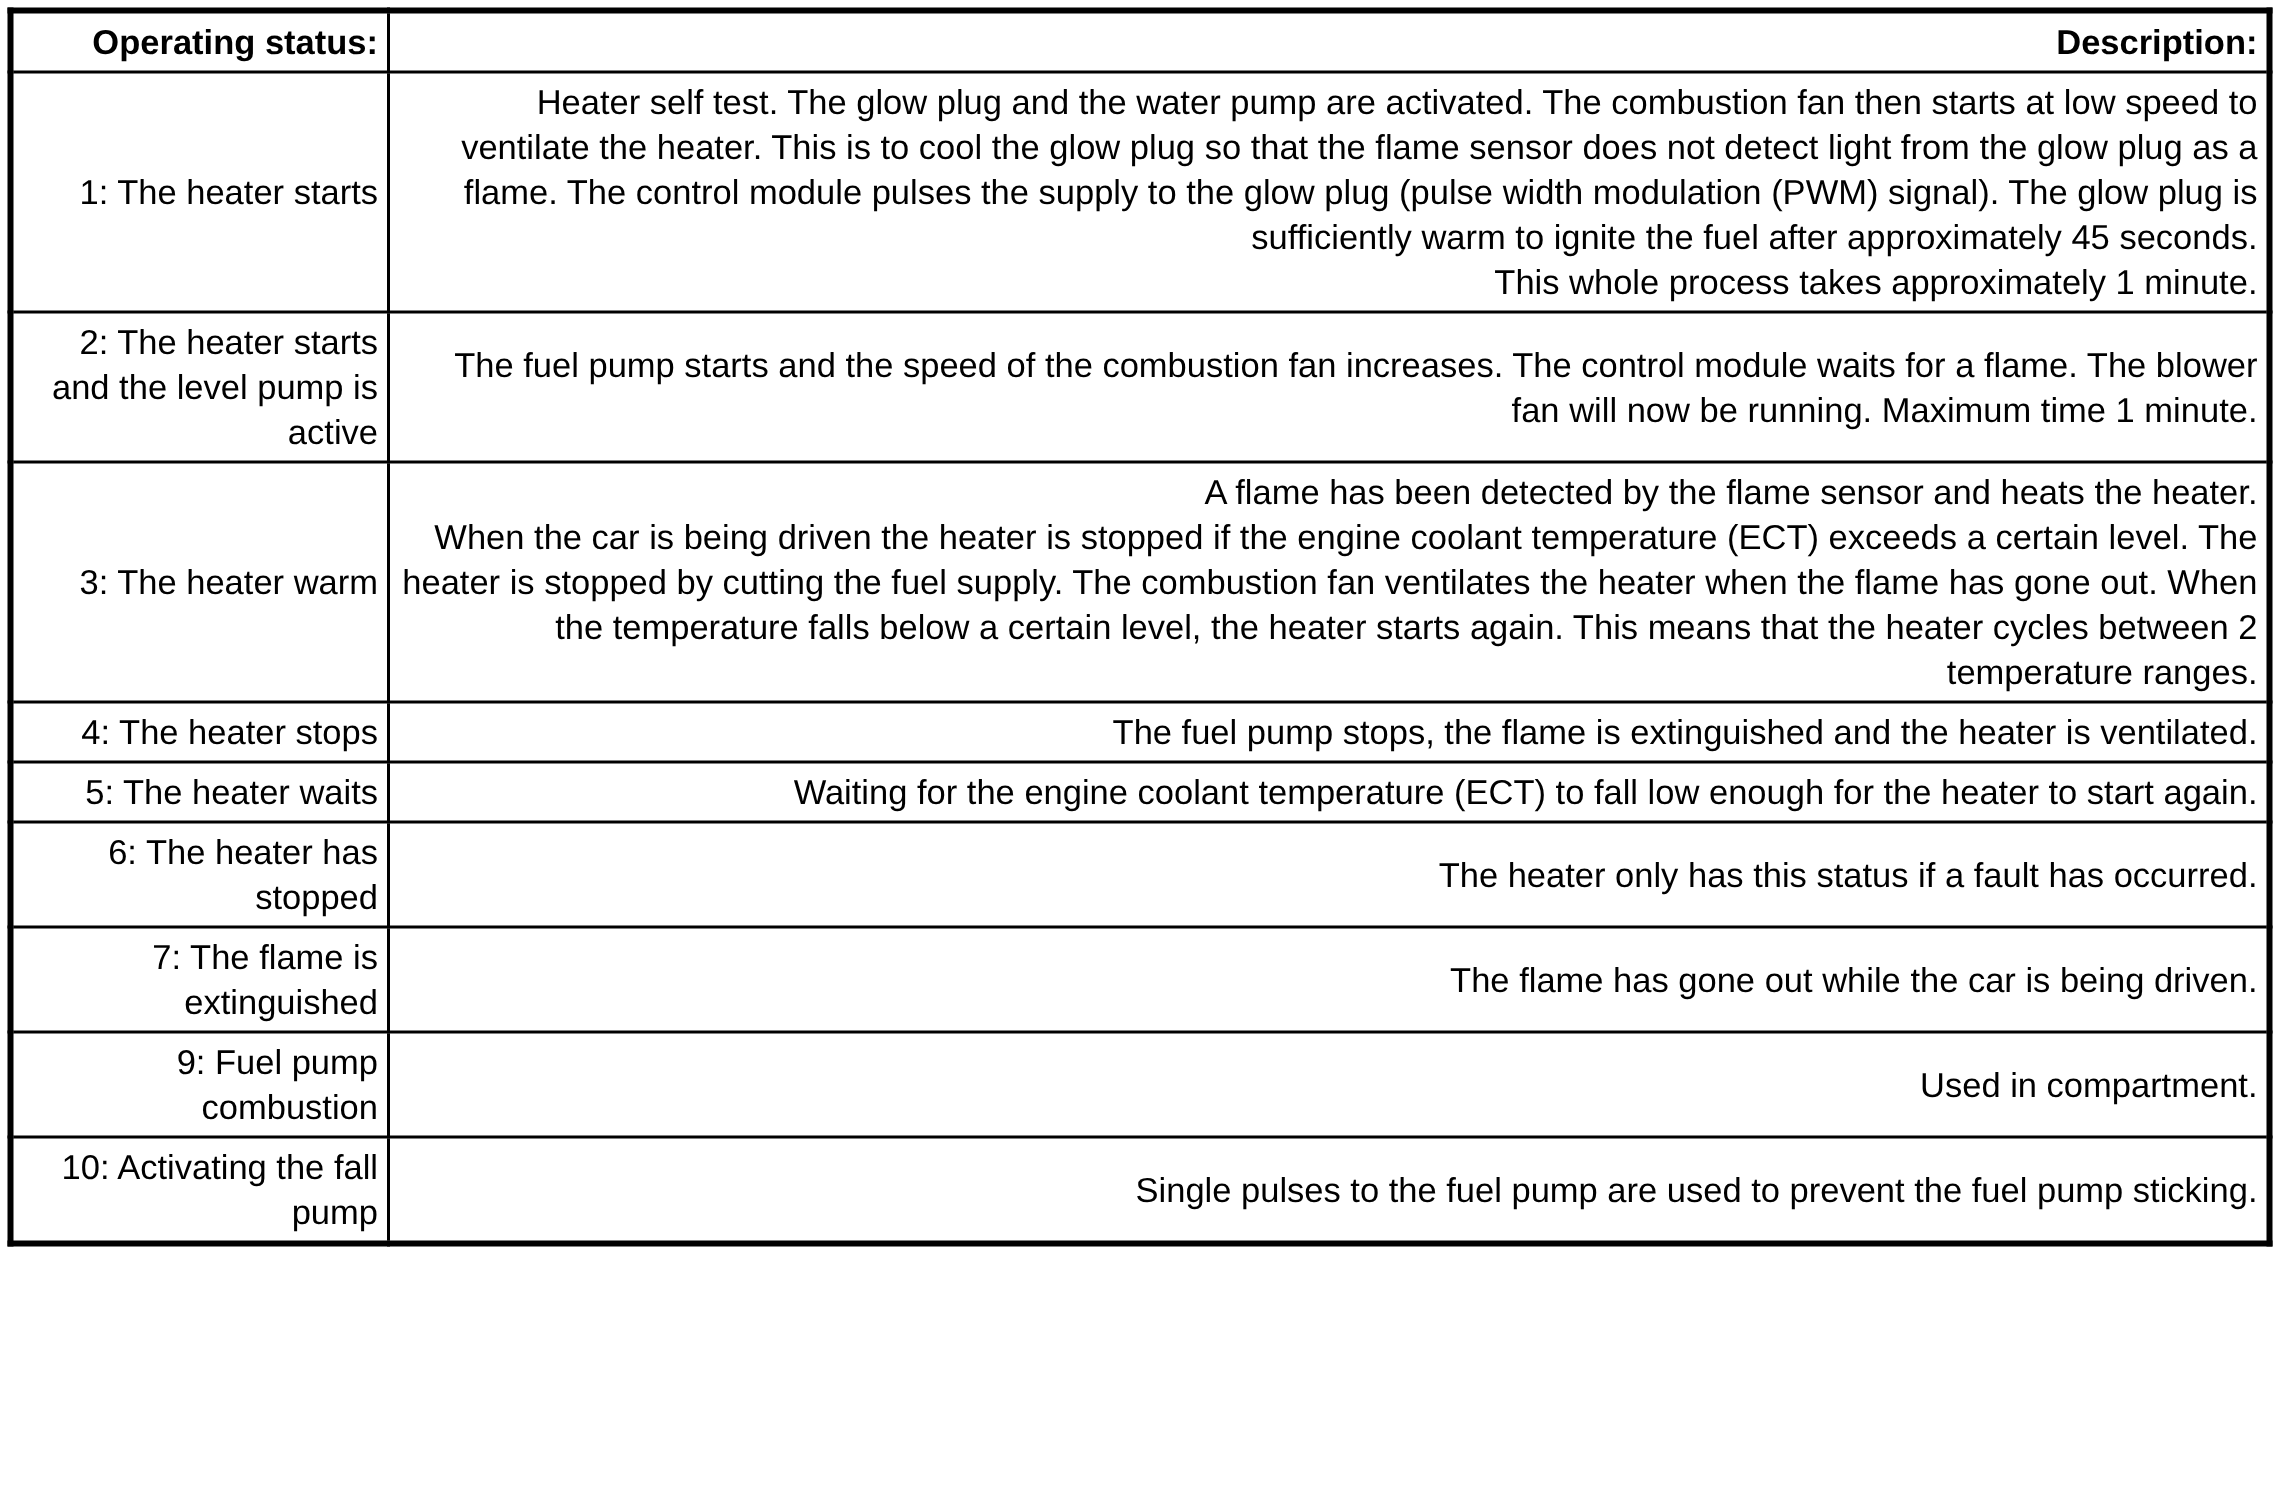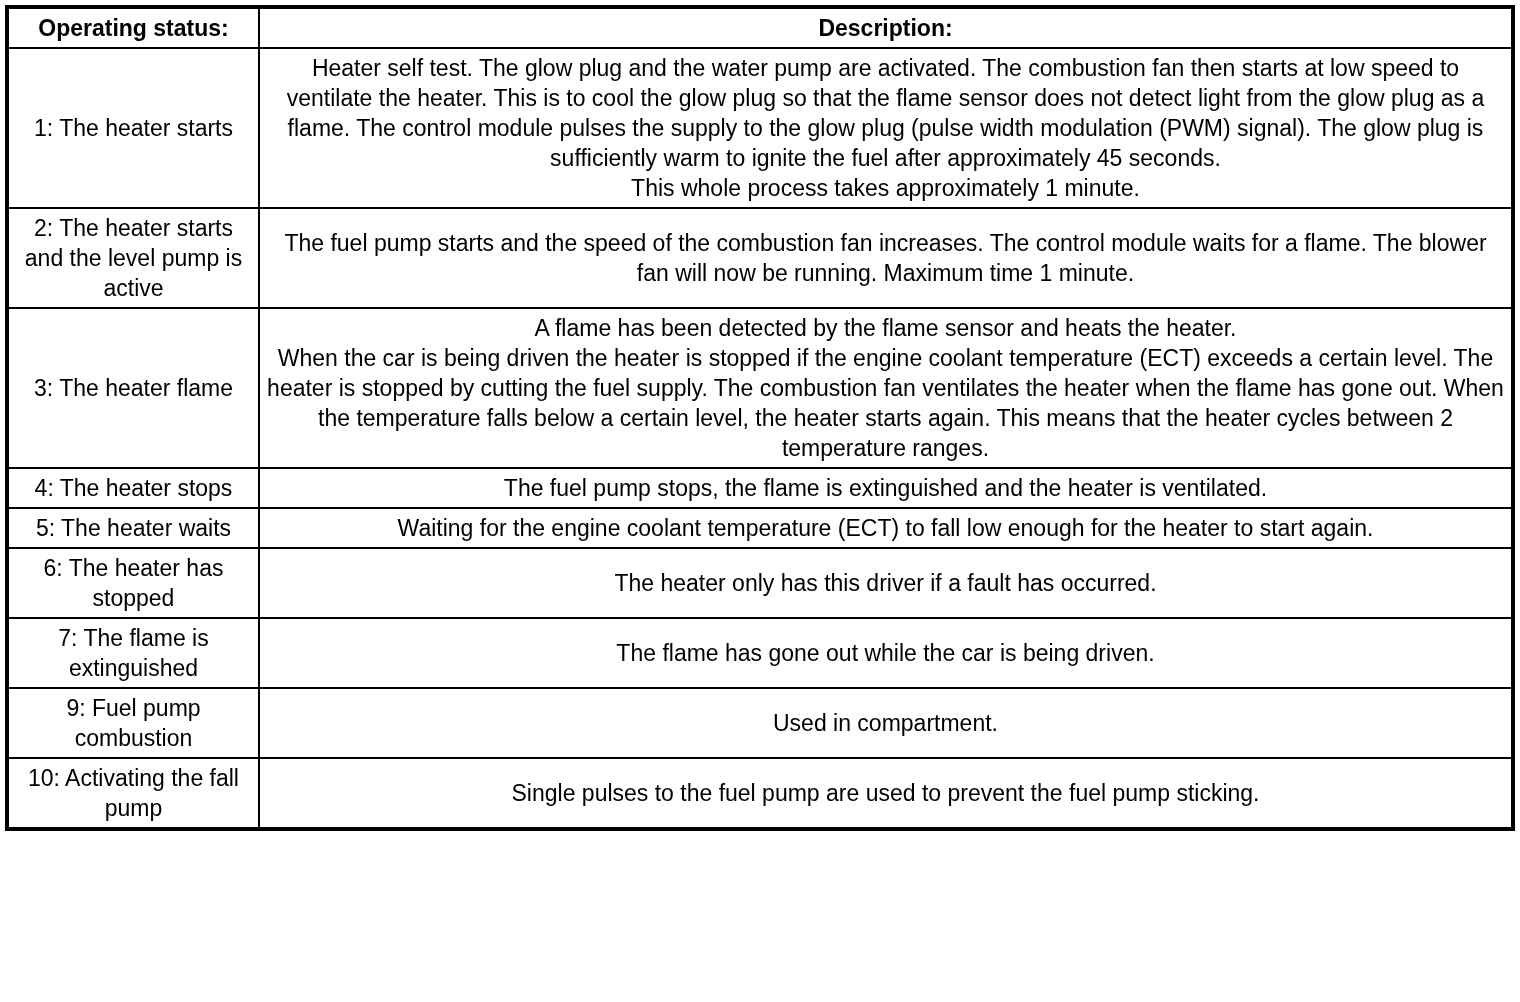--- a/index.html
+++ b/index.html
@@ -21,21 +21,21 @@
     width: 1510px;
     table-layout: fixed;
     border: 4px solid #000000;
   }
   table.status-table th,
   table.status-table td {
     border: 2px solid #000000;
     padding: 4px 6px;
     font-size: 23px;
     line-height: 30px;
-    text-align: center;
+    text-align: right;
     vertical-align: middle;
     color: #000000;
     word-wrap: break-word;
   }
   table.status-table th {
     font-weight: bold;
     height: 30px;
   }
   td.desc-cell {
     white-space: pre-line;
@@ -61,35 +61,35 @@
       <tr>
         <td>1: The heater starts</td>
         <td class="desc-cell">Heater self test. The glow plug and the water pump are activated. The combustion fan then starts at low speed to ventilate the heater. This is to cool the glow plug so that the flame sensor does not detect light from the glow plug as a flame. The control module pulses the supply to the glow plug (pulse width modulation (PWM) signal). The glow plug is sufficiently warm to ignite the fuel after approximately 45 seconds.
 This whole process takes approximately 1 minute.</td>
       </tr>
       <tr>
         <td>2: The heater starts and the level pump is active</td>
         <td class="desc-cell">The fuel pump starts and the speed of the combustion fan increases. The control module waits for a flame. The blower fan will now be running. Maximum time 1 minute.</td>
       </tr>
       <tr>
-        <td>3: The heater flame</td>
+        <td>3: The heater warm</td>
         <td class="desc-cell">A flame has been detected by the flame sensor and heats the heater.
 When the car is being driven the heater is stopped if the engine coolant temperature (ECT) exceeds a certain level. The heater is stopped by cutting the fuel supply. The combustion fan ventilates the heater when the flame has gone out. When the temperature falls below a certain level, the heater starts again. This means that the heater cycles between 2 temperature ranges.</td>
       </tr>
       <tr>
         <td>4: The heater stops</td>
         <td class="desc-cell">The fuel pump stops, the flame is extinguished and the heater is ventilated.</td>
       </tr>
       <tr>
         <td>5: The heater waits</td>
         <td class="desc-cell">Waiting for the engine coolant temperature (ECT) to fall low enough for the heater to start again.</td>
       </tr>
       <tr>
         <td>6: The heater has stopped</td>
-        <td class="desc-cell">The heater only has this driver if a fault has occurred.</td>
+        <td class="desc-cell">The heater only has this status if a fault has occurred.</td>
       </tr>
       <tr>
         <td>7: The flame is extinguished</td>
         <td class="desc-cell">The flame has gone out while the car is being driven.</td>
       </tr>
       <tr>
         <td>9: Fuel pump combustion</td>
         <td class="desc-cell">Used in compartment.</td>
       </tr>
       <tr>

